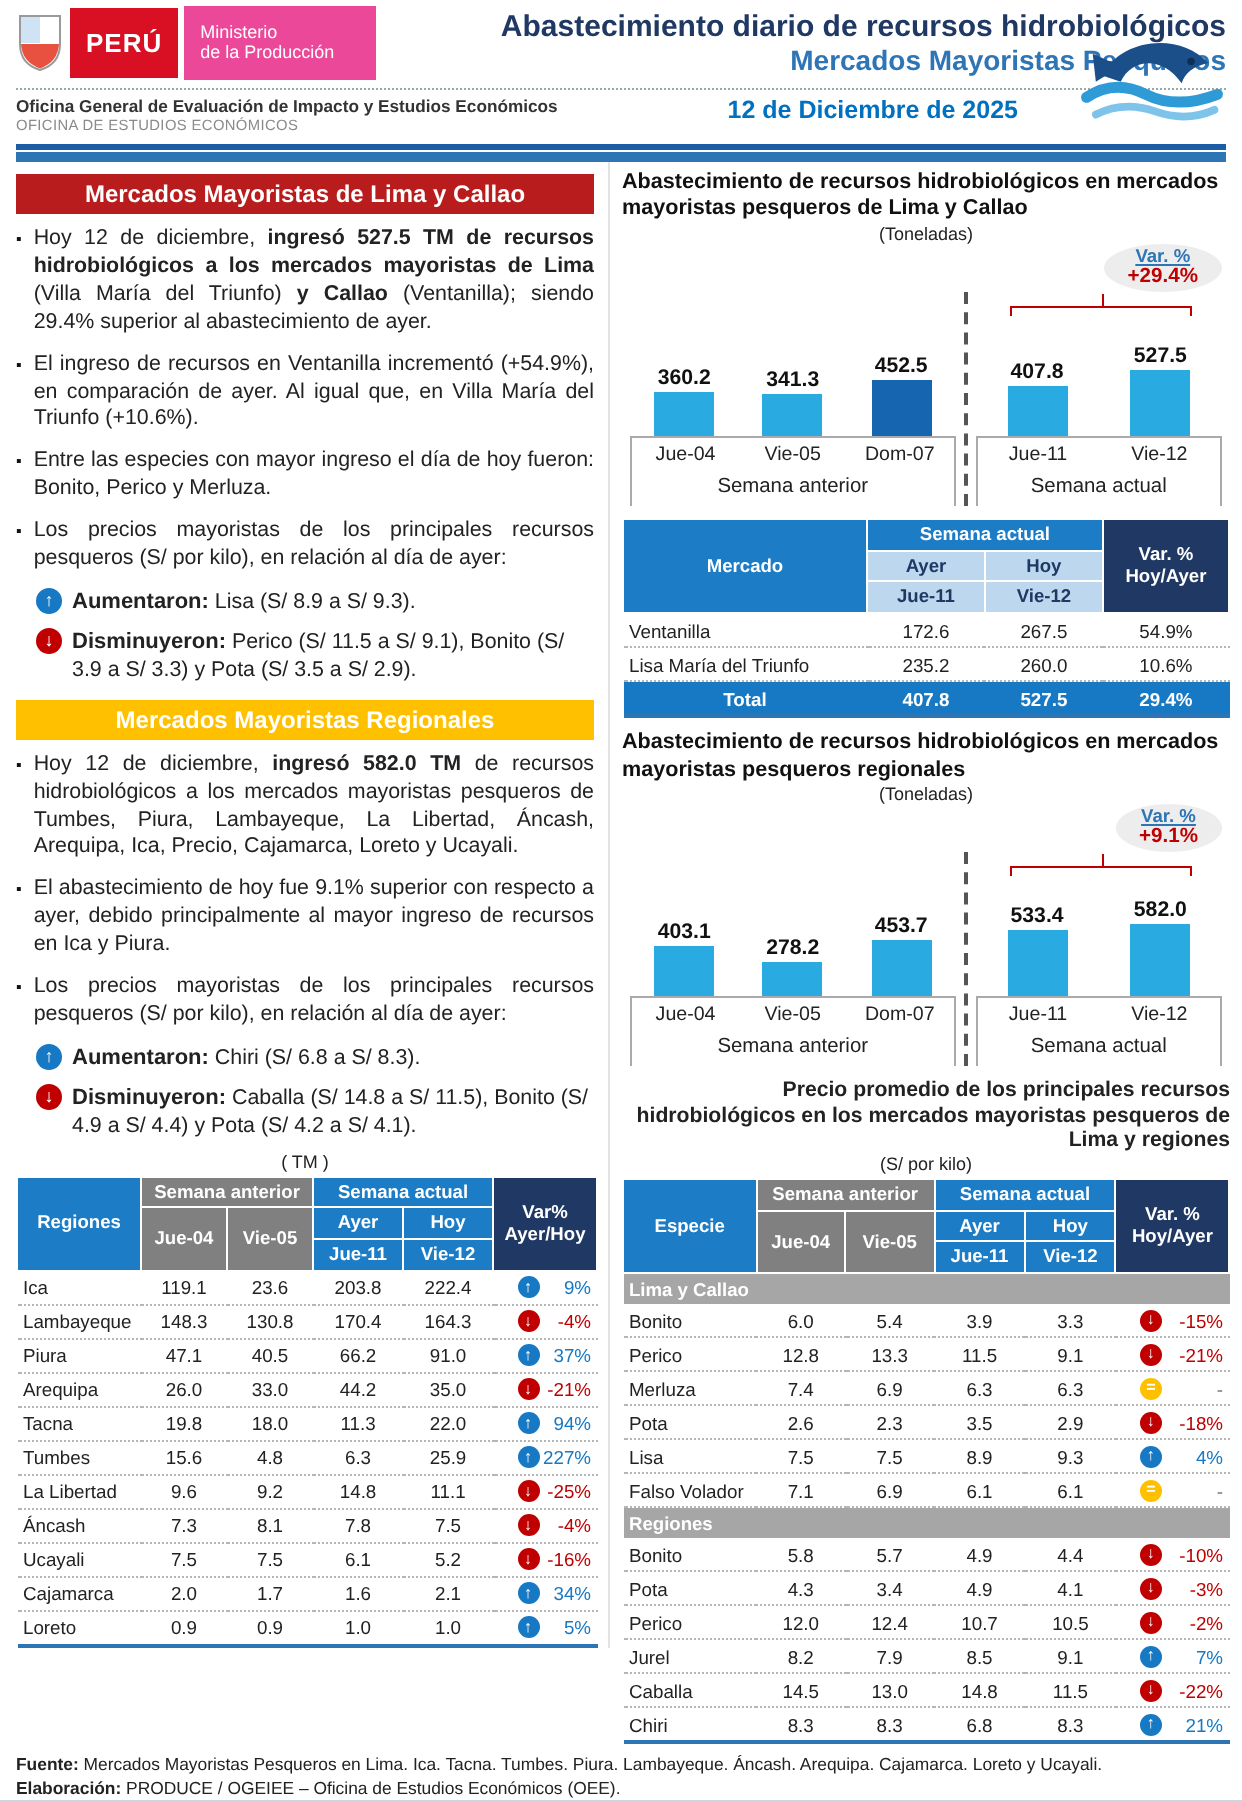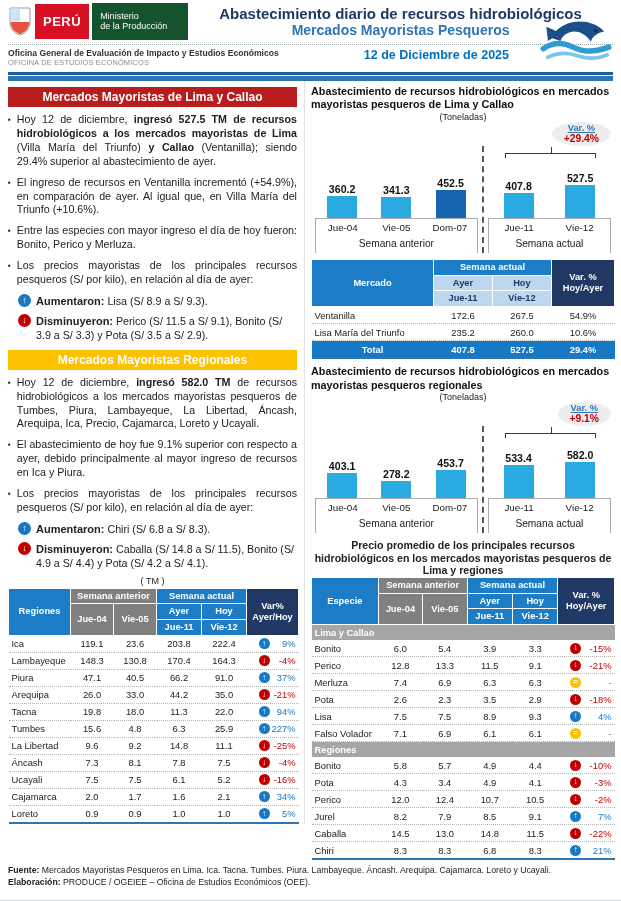--- a/index.html
+++ b/index.html
@@ -6,22 +6,22 @@
   html,body { background:#fff; }
   body { font-family: "Liberation Sans", "DejaVu Sans", sans-serif; color:#222; }
   .page { width:621px; height:901px; margin:0 auto; position:relative; overflow:hidden; background:#fff; border-bottom:1px solid #ccd6e0; }
 
   
   .hdr { position:relative; padding:3px 8px 0 8px; }
   .hdr-top { display:flex; align-items:flex-start; border-bottom:1px dotted #9aa; padding-bottom:4px; min-height:42px; }
   .logo-block { display:flex; align-items:center; gap:3px; }
   .coat { width:24px; height:30px; }
   .peru-box { background:#D91023; color:#fff; font-weight:bold; font-size:13px; padding:10px 8px; letter-spacing:.5px; }
-  .min-box { background:#14532d; color:#fff; font-size:9px; line-height:1.15; padding:8px 10px 8px 8px; min-width:96px; }
-  .titles { flex:1; text-align:center; padding-top:2px; }
+  .min-box { background:#ec4899; color:#fff; font-size:9px; line-height:1.15; padding:8px 10px 8px 8px; min-width:96px; }
+  .titles { flex:1; text-align:right; padding-top:2px; }
   .title { font-size:15px; font-weight:bold; color:#1F3864; }
   .subtitle { font-size:14px; font-weight:bold; color:#2E75B6; }
   .fish-logo { position:absolute; right:6px; top:6px; width:78px; height:62px; }
   .hdr-mid { display:flex; justify-content:space-between; align-items:flex-start; padding:3px 90px 4px 0; }
   .office1 { font-size:8.6px; font-weight:bold; color:#333; }
   .office2 { font-size:7.4px; color:#8a8a8a; letter-spacing:.2px; }
   .date { font-size:12.5px; font-weight:bold; color:#0070C0; padding-right:14px; }
   .blue-band { border-top:3px solid #1B5EA6; margin-top:1px; }
   .blue-band > div { height:5px; background:#2E75B6; margin-top:1px; }
 
@@ -38,21 +38,21 @@
   .bmark { font-size:8px; line-height:1.7; color:#111; }
   .btext { font-size:10.7px; line-height:1.3; text-align:justify; flex:1; }
   .moves { margin:4px 0 2px 10px; }
   .move { display:flex; gap:5px; margin-bottom:5px; }
   .cicon { width:13px; height:13px; min-width:13px; border-radius:50%; color:#fff; font-size:9px; font-weight:bold; display:inline-flex; align-items:center; justify-content:center; line-height:1; }
   .cicon.up { background:#1779C4; }
   .cicon.down { background:#C00000; }
   .cicon.eq { background:#FFC000; }
   .mwrap { font-size:10.7px; line-height:1.3; }
   .mlabel { font-size:11px; }
-  .tbl-title { font-size:10.6px; font-weight:bold; text-align:center; line-height:1.2; margin-top:5px; }
+  .tbl-title { font-size:10.6px; font-weight:bold; text-align:right; line-height:1.2; margin-top:5px; }
   .tbl-unit { font-size:9px; text-align:center; margin-bottom:2px; }
 
   
   table { border-collapse:collapse; width:100%; table-layout:fixed; }
   th { font-size:9.3px; font-weight:bold; border:1px solid #fff; padding:2px 1px; text-align:center; line-height:1.15; }
   .hblue { background:#1C7DC6; color:#fff; }
   .hgray { background:#808080; color:#fff; }
   .hnavy { background:#1F3864; color:#fff; }
   .hlight { background:#BDD7EE; color:#1F3864; }
   td { font-size:9.4px; padding:2.5px 2px; border-bottom:1px dotted #b5b5b5; text-align:center; }
@@ -523,20 +523,21 @@
               <div class="bracket"></div>
               <div class="bubble">
                 <div class="vlab">Var. %</div>
                 <div class="vval">+9.1%</div>
               </div>
             </div>
           </div>
       </div>
 
       <div class="tbl-title">Precio promedio de los principales recursos hidrobiológicos en los mercados mayoristas pesqueros de Lima y regiones</div>
+      <div class="tbl-unit">(S/ por kilo)</div>
       <table class="data" id="price-table">
         <colgroup>
             <col style="width:66px">
             <col style="width:44px">
             <col style="width:44px">
             <col style="width:45px">
             <col style="width:45px">
             <col style="width:56px">
           </colgroup>
         <thead>

